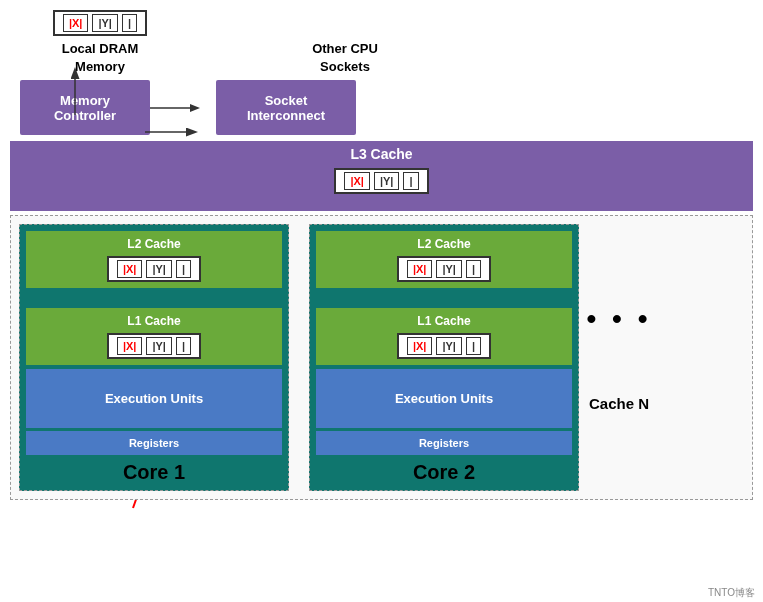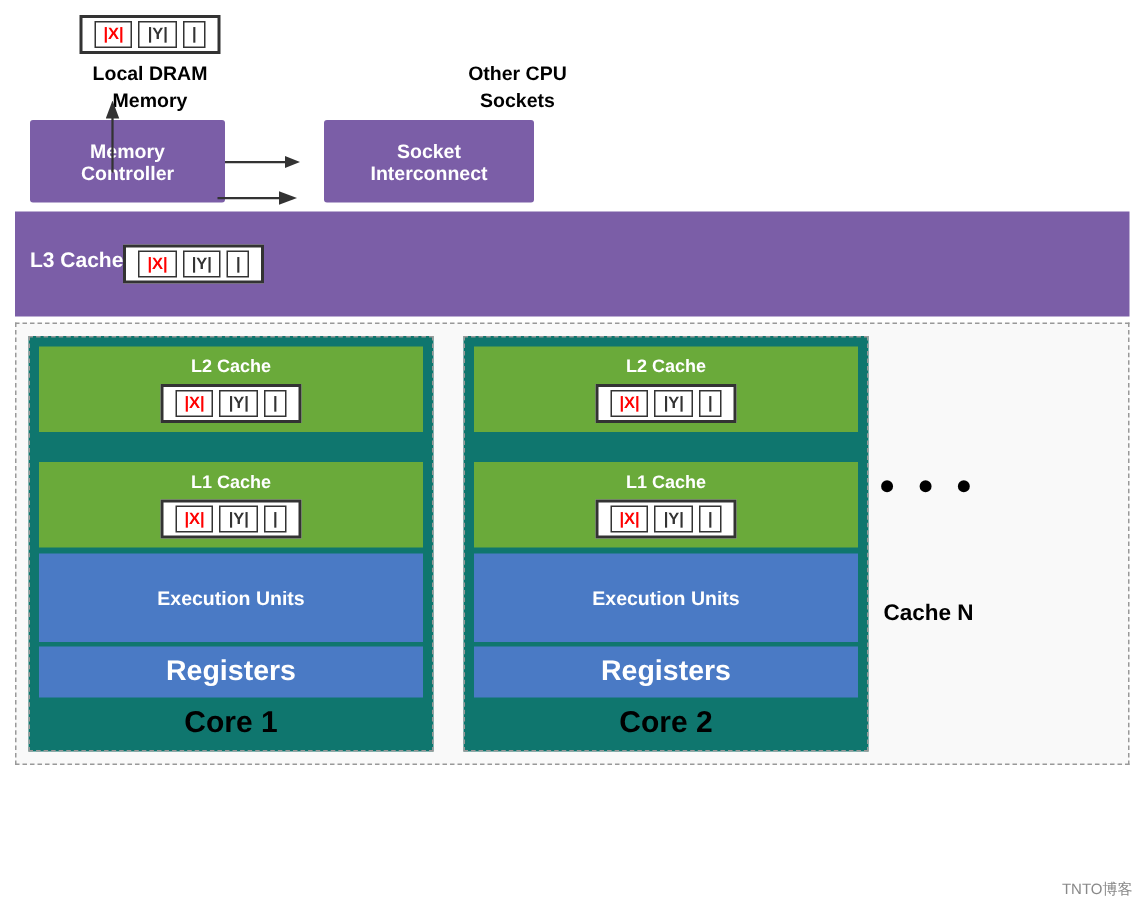--- a/index.html
+++ b/index.html
@@ -68,21 +68,21 @@
       background: #7b5ea7;
       color: #fff;
       font-weight: bold;
       font-size: 14px;
       text-align: center;
       padding: 0;
       margin-bottom: 0;
       position: relative;
       height: 70px;
       display: flex;
-      flex-direction: row;
+      flex-direction: column;
       align-items: center;
       justify-content: flex-start;
       padding-top: 5px;
     }
 
     .reg-box-row {
       display: flex;
       align-items: center;
       border: 2px solid #333;
       background: #fff;
@@ -150,21 +150,21 @@
       font-size: 13px;
       text-align: center;
       padding: 22px;
       margin-bottom: 3px;
     }
 
     .reg-box-eu {
       background: #4a7ac5;
       color: #fff;
       font-weight: bold;
-      font-size: 19px;
+      font-size: 11px;
       text-align: center;
       padding: 6px;
     }
 
     .core-label {
       text-align: center;
       font-weight: bold;
       font-size: 20px;
       margin-top: 6px;
     }

